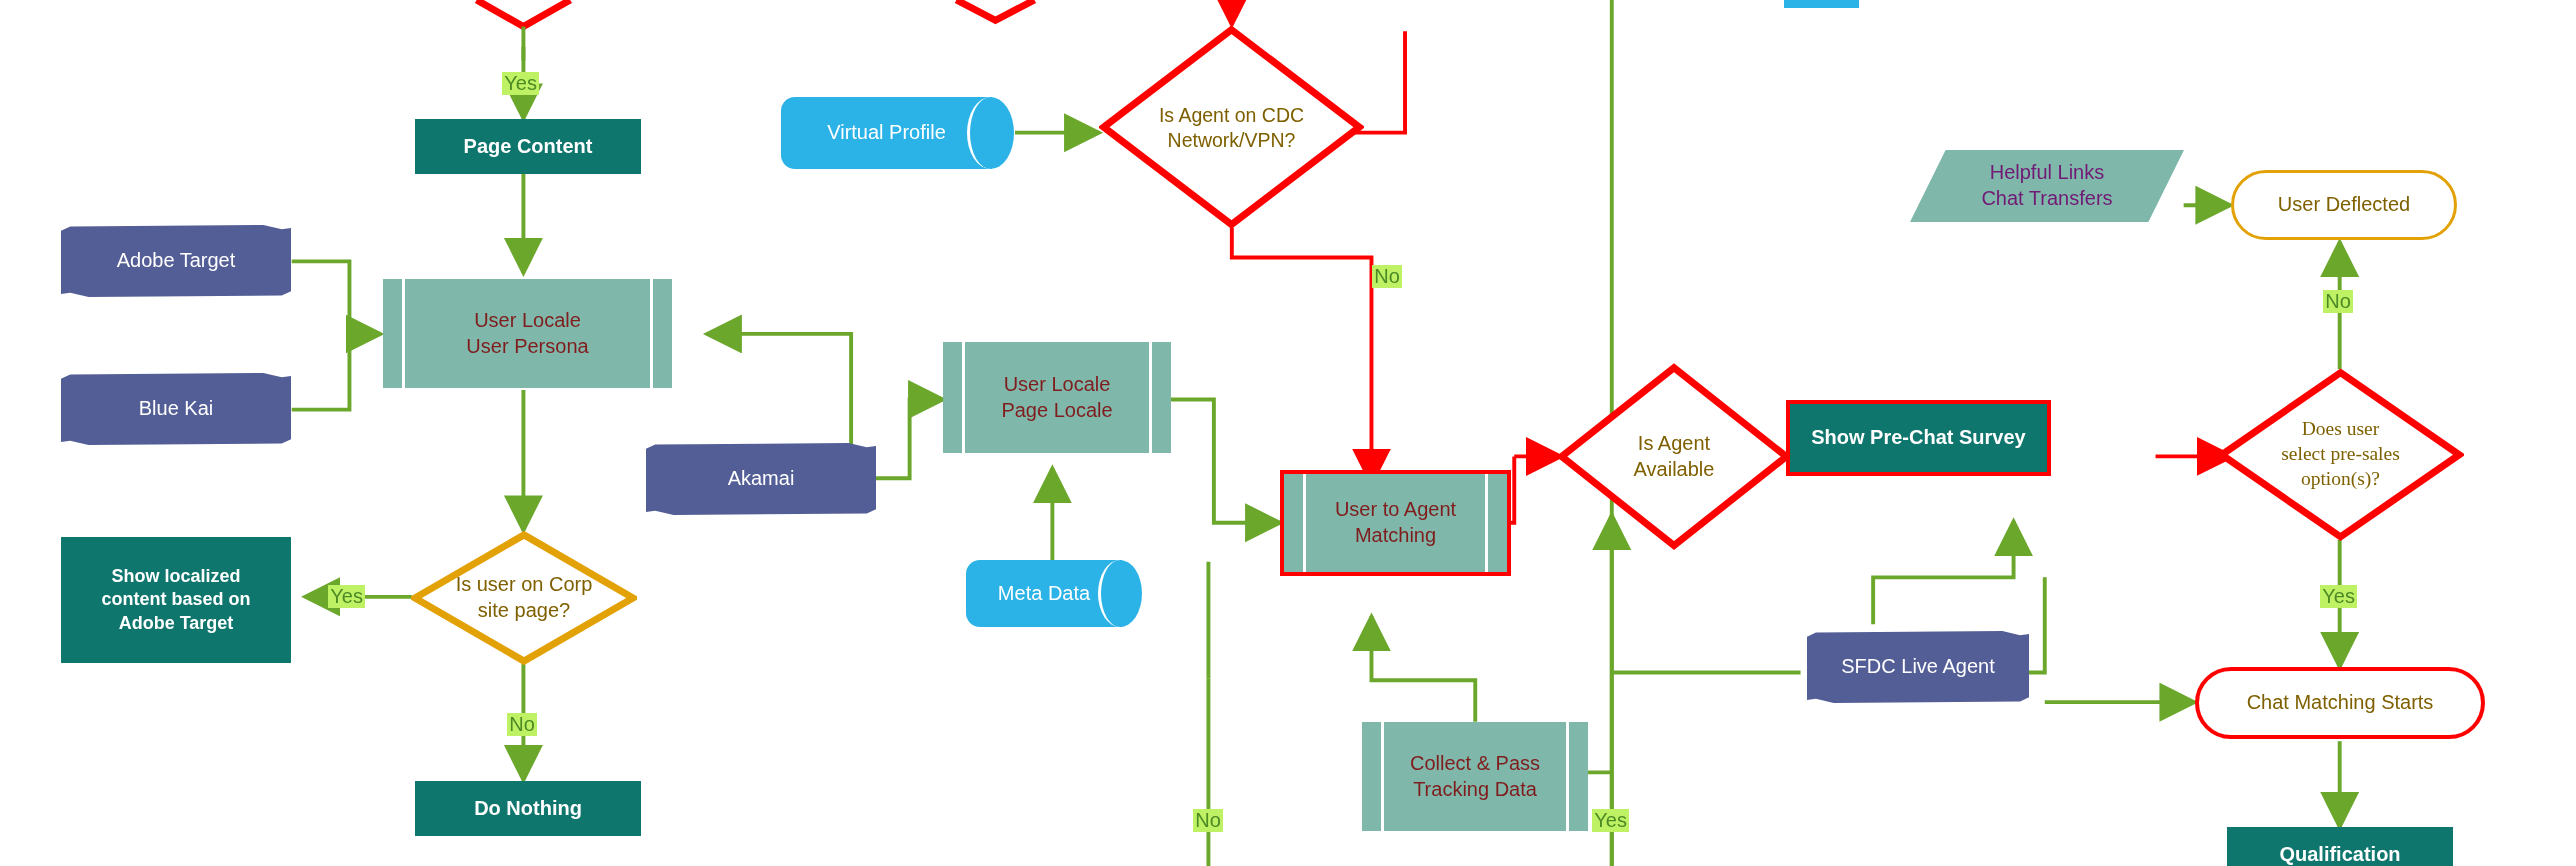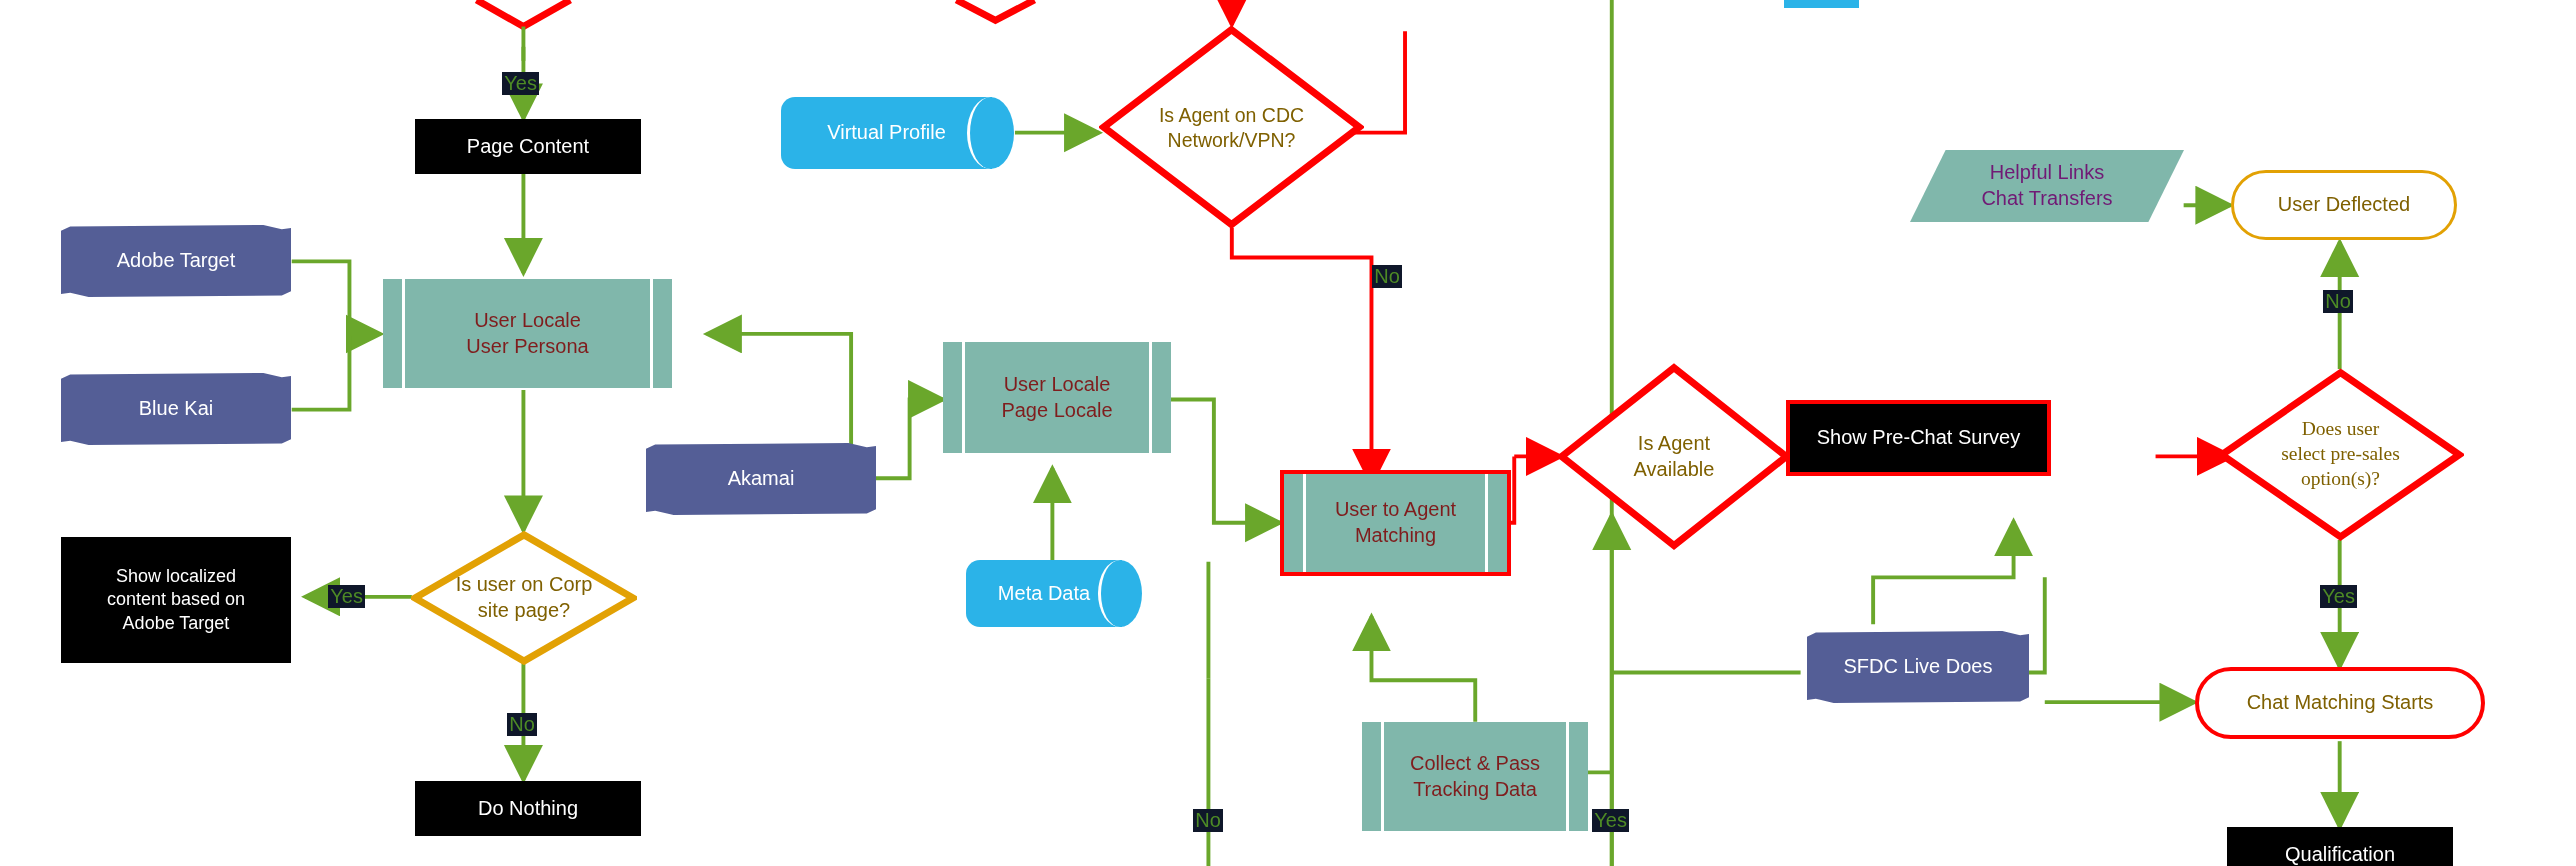--- a/index.html
+++ b/index.html
@@ -33,23 +33,24 @@
     text-align: center;
     line-height: 1.28;
   }
   .node .lbl {
     pointer-events: none;
     white-space: pre-line;
   }
 
   
   .proc {
-    background: #000000;
+    background: #0f766e;
     color: #ffffff;
     font-size: 20px;
+    font-weight: bold;
   }
   .proc.hl {
     border: 4.7px solid #ff0000;
   }
 
   
   .predef {
     background: #80b7ab;
     color: #7f1d1d;
     font-size: 20px;
@@ -105,21 +106,21 @@
   .dec .dshape {
     position: absolute;
     left: 0; top: 0; right: 0; bottom: 0;
   }
   .dec .lbl { position: relative; z-index: 2; }
 
   .edge-label {
     position: absolute;
     color: #4d8a25;
     font-size: 20px;
-    background: #0f172a;
+    background: #bef264;
     padding: 0 2.3px;
     white-space: nowrap;
   }
 </style>
 </head>
 <body>
 
 <div id="canvas">
 
   <svg id="edges" viewBox="0 0 3300 1110" xmlns="http://www.w3.org/2000/svg">
@@ -296,21 +297,21 @@
     <span class="lbl">Collect &amp; Pass
 Tracking Data</span>
   </div>
 
   <div class="node proc hl" style="left:1786px; top:400px; width:265px; height:76px;">
     <span class="lbl">Show Pre-Chat Survey</span>
   </div>
 
   <div class="node tape" style="left:1807px; top:631px; width:222px; height:72px;
               clip-path: polygon(0% 8%, 4% 2%, 88% 0%, 96% 6%, 100% 4%, 100% 92%, 96% 98%, 12% 100%, 4% 94%, 0% 96%);">
-    <span class="lbl">SFDC Live Does</span>
+    <span class="lbl">SFDC Live Agent</span>
   </div>
 
   <div class="node para" style="left:1910px; top:150px; width:274px; height:72px;
               clip-path: polygon(13% 0%, 100% 0%, 87% 100%, 0% 100%);">
     <span class="lbl">Helpful Links
 Chat Transfers</span>
   </div>
 
   <div class="node term gold" style="left:2231px; top:170px; width:226px; height:70px;">
     <span class="lbl">User Deflected</span>

